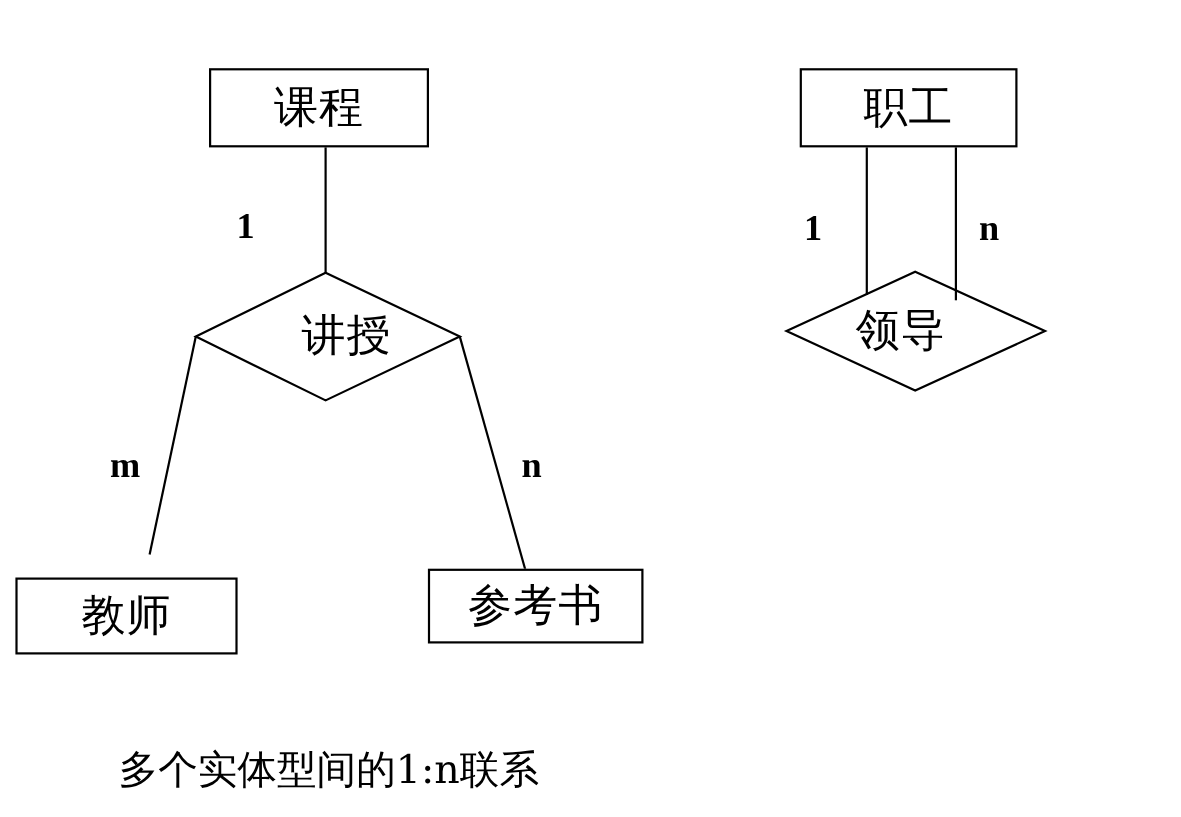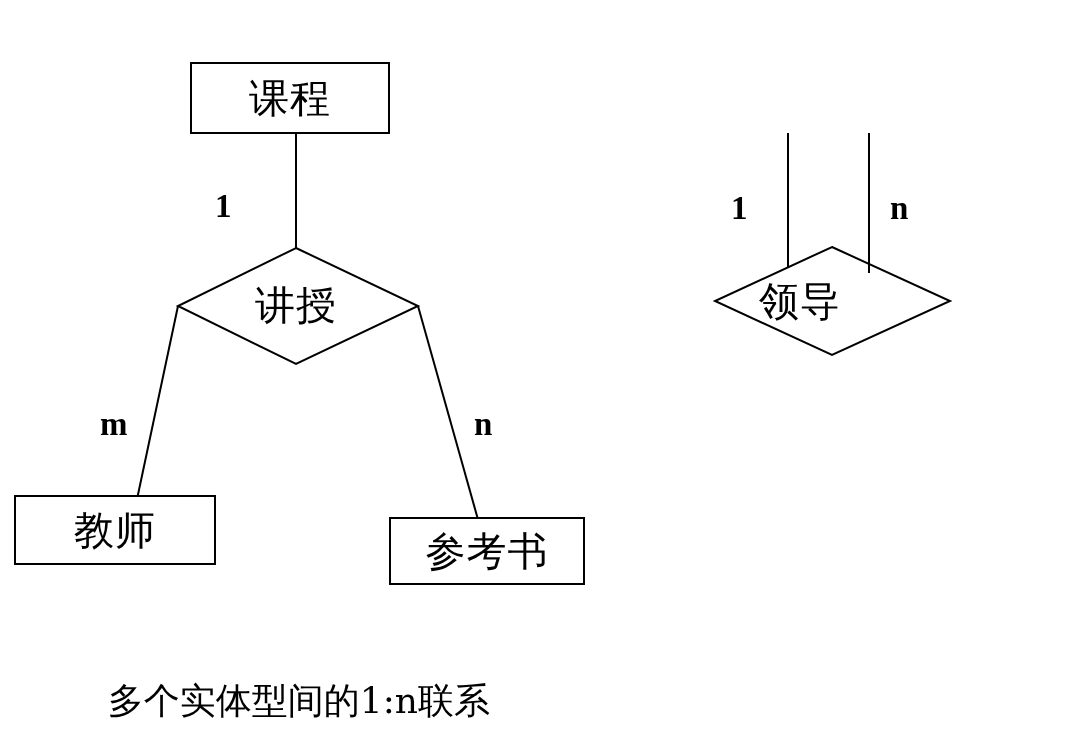--- a/index.html
+++ b/index.html
@@ -52,21 +52,21 @@
     white-space: nowrap;
   }
   .rel-label {
     position: absolute;
     font-family: "DejaVu Serif", "Liberation Serif", serif;
     font-size: 40px;
     line-height: 1;
     letter-spacing: 1px;
     color: #000000;
     white-space: nowrap;
-    text-align: center;
+    text-align: right;
   }
   .card-label {
     position: absolute;
     font-family: "Liberation Serif", "DejaVu Serif", serif;
     font-size: 33px;
     font-weight: bold;
     line-height: 1;
     color: #000000;
     white-space: nowrap;
   }
@@ -101,21 +101,21 @@
 
     <line x1="869" y1="133" x2="869" y2="273"></line>
 
     <polygon points="832,247 950,301 832,355 715,301"></polygon>
   </svg>
 
   <div class="entity-box" style="left:190px; top:62px; width:200px; height:72px;">
     <span class="entity-label">课程</span>
   </div>
 
-  <div class="entity-box" style="left:14px; top:495px; width:202px; height:70px;text-align:center;">
+  <div class="entity-box" style="left:14px; top:525px; width:202px; height:70px;text-align:center;">
     <span class="entity-label">教师</span>
   </div>
 
   <div class="entity-box" style="left:389px; top:517px; width:196px; height:68px;">
     <span class="entity-label">参考书</span>
   </div>
 
   <div class="rel-label" style="left:236px; top:285px; width:120px;">
     <span>讲授</span>
   </div>
@@ -129,20 +129,23 @@
   </div>
 
   <div class="card-label" style="left:474px; top:408px;">
     <span>n</span>
   </div>
 
   <div class="caption" style="left:62px; top:638px;">
     <span>多个实体型间的1:n联系</span>
   </div>
 
+  <div class="entity-box" style="left:727px; top:62px; width:198px; height:72px;">
+    <span class="entity-label">职工</span>
+  </div>
 
   <div class="rel-label" style="left:740px; top:281px; width:120px;">
     <span>领导</span>
   </div>
 
   <div class="card-label" style="left:731px; top:192px;">
     <span>1</span>
   </div>
 
   <div class="card-label" style="left:890px; top:192px;">

